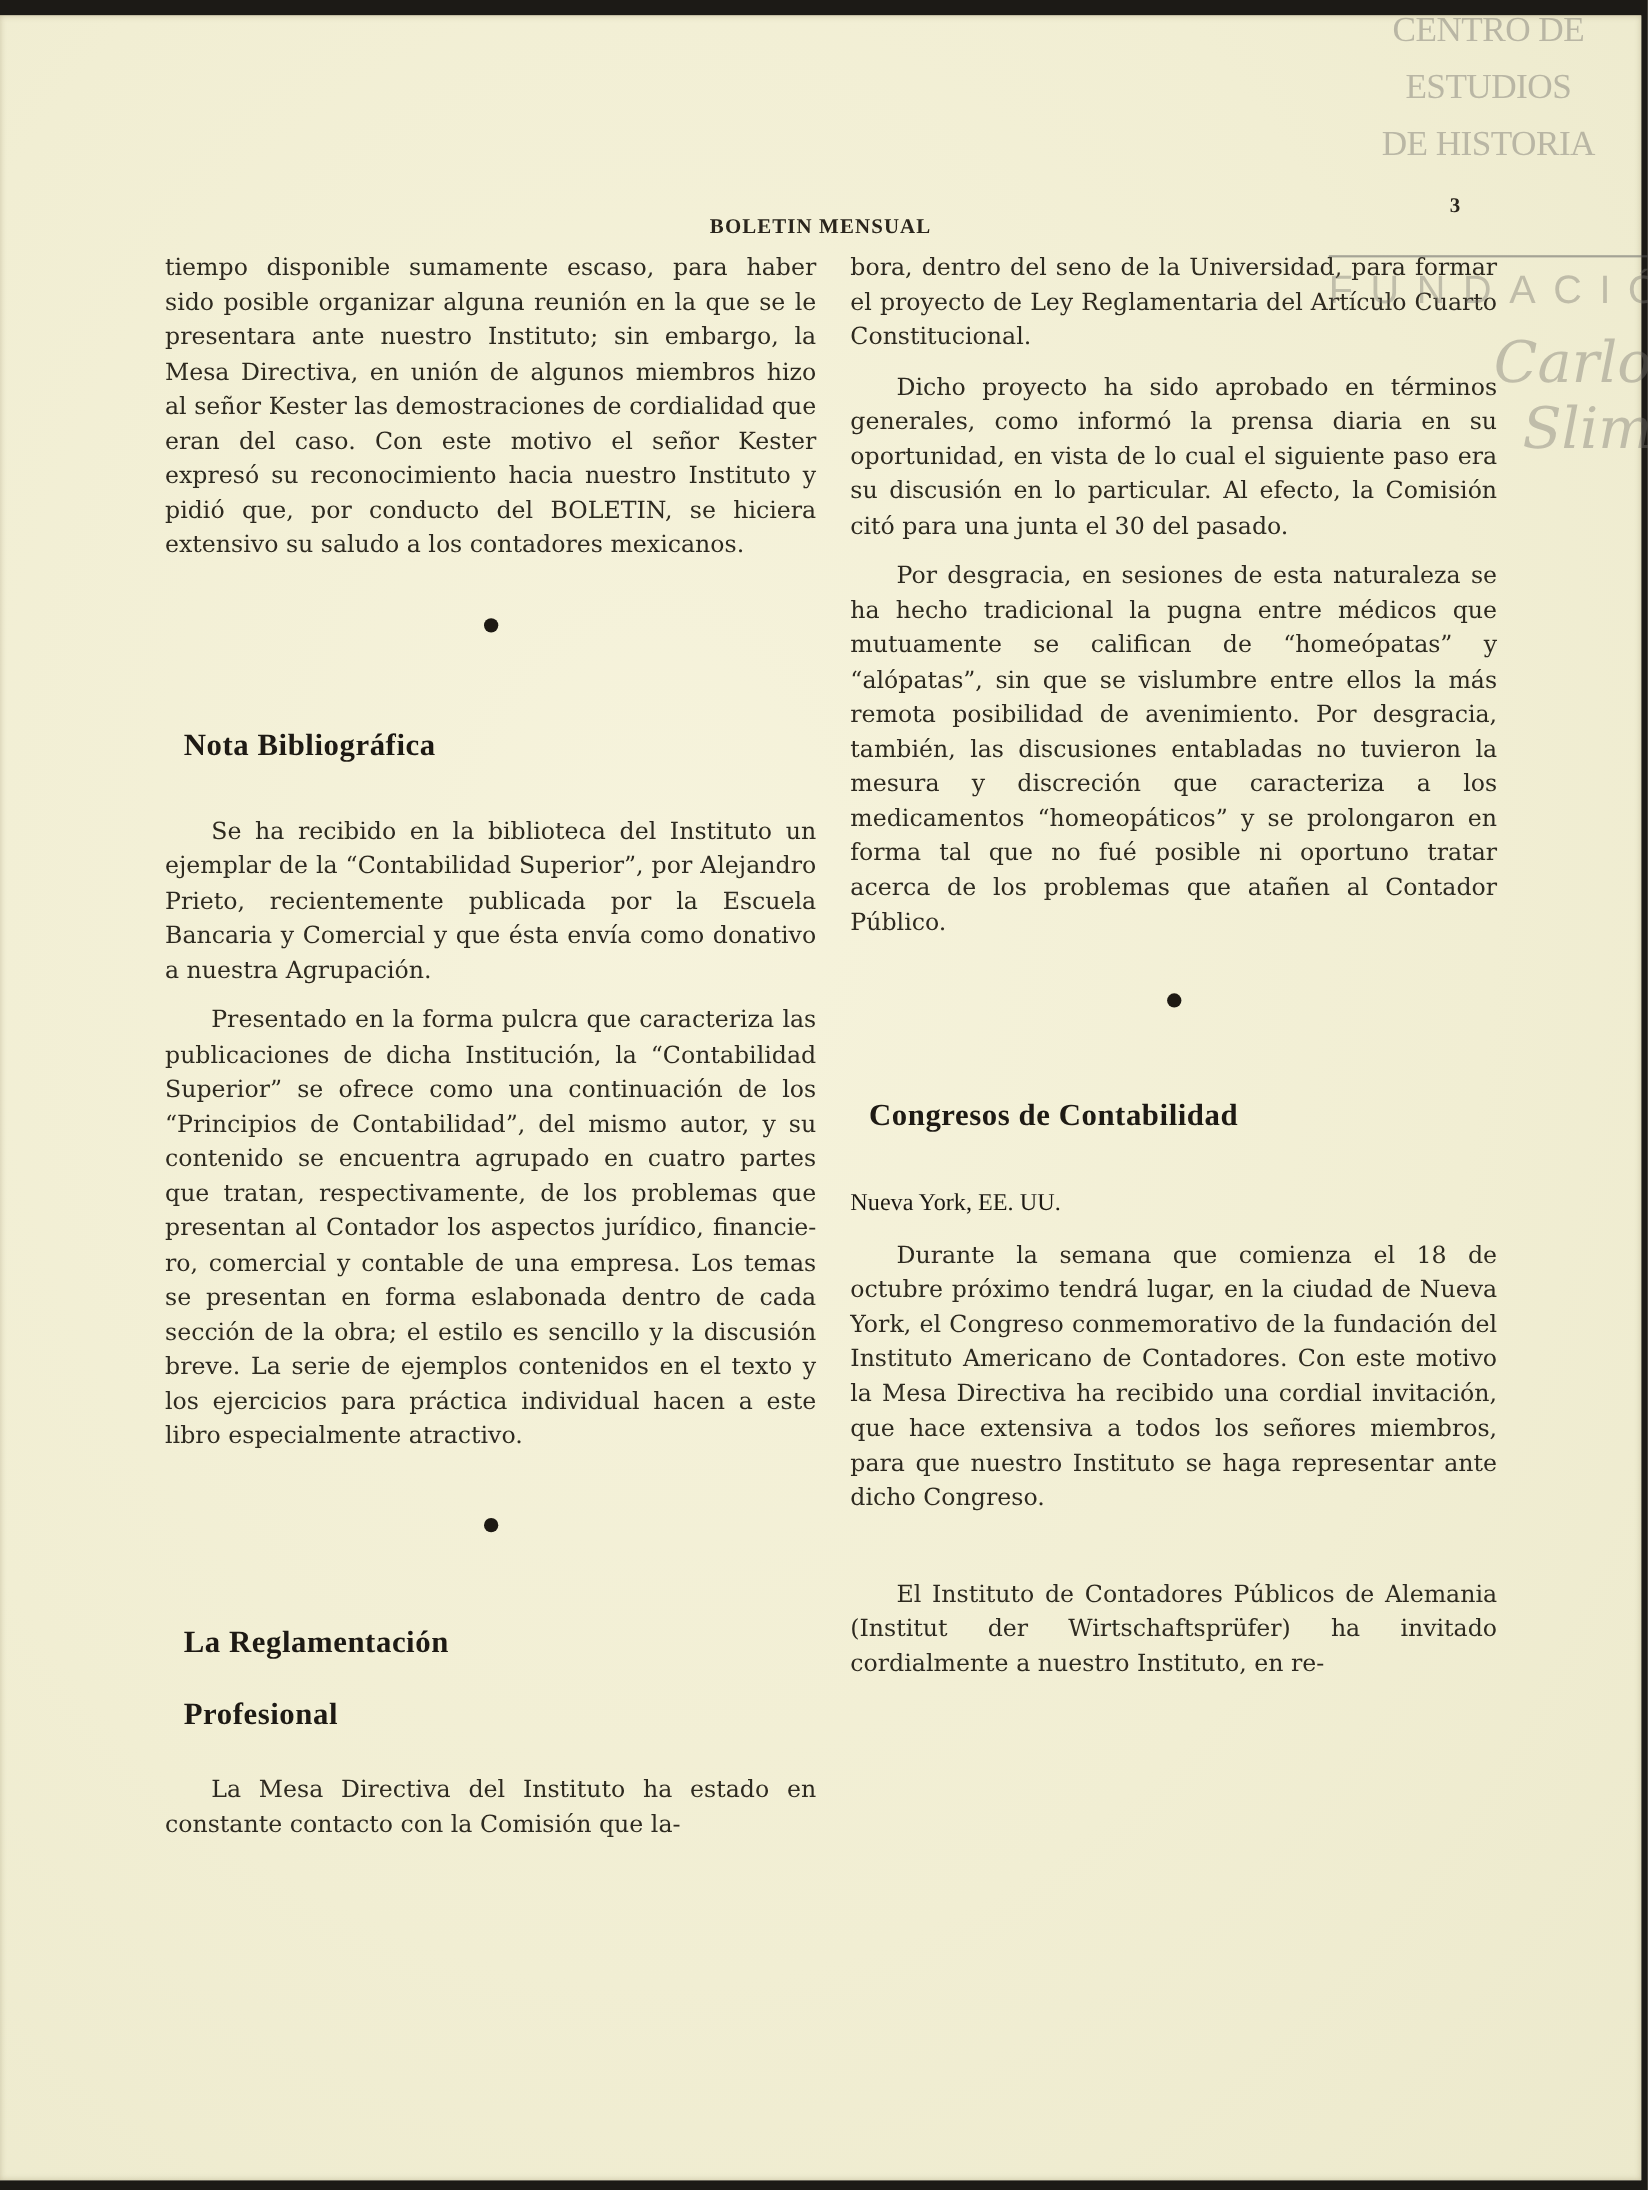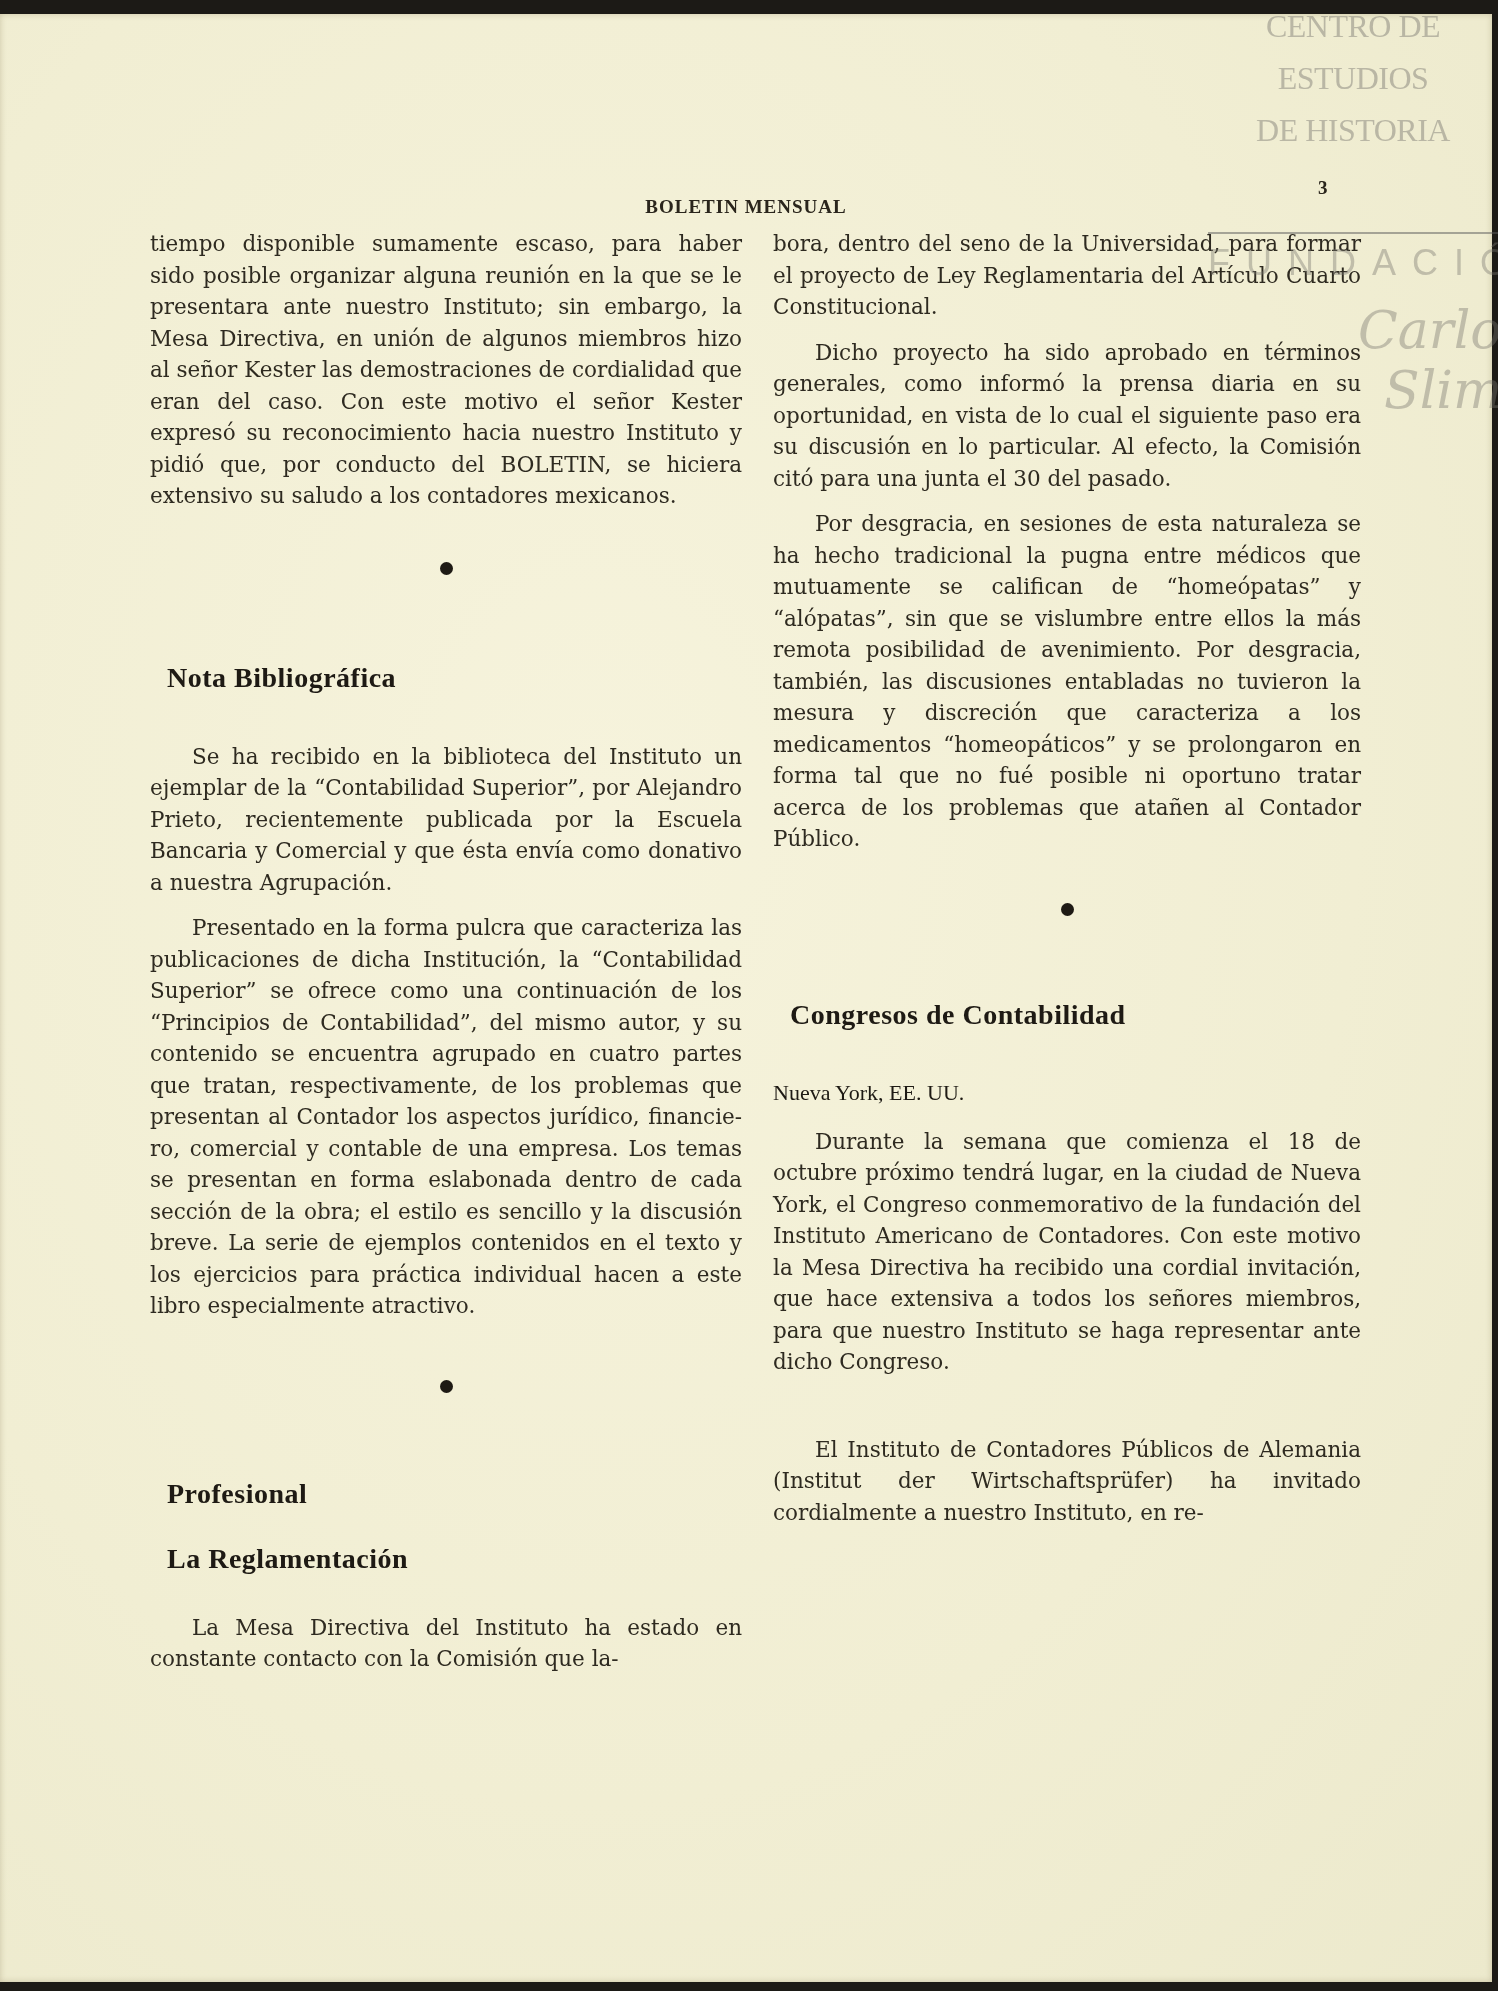--- a/index.html
+++ b/index.html
@@ -94,22 +94,22 @@
 
     <h2 class="h-section">Nota Bibliográfica</h2>
     <div style="height:22px"></div>
     <p class="indent">Se ha recibido en la biblioteca del Instituto un ejemplar de la “Contabilidad Superior”, por Alejandro Prieto, recientemente publicada por la Escuela Bancaria y Comercial y que ésta en­vía como donativo a nuestra Agrupación.</p>
     <p class="indent">Presentado en la forma pulcra que caracte­riza las publicaciones de dicha Institución, la “Contabilidad Superior” se ofrece como una continuación de los “Principios de Contabili­dad”, del mismo autor, y su contenido se en­cuentra agrupado en cuatro partes que tratan, respectivamente, de los problemas que presen­tan al Contador los aspectos jurídico, financie­ro, comercial y contable de una empresa. Los temas se presentan en forma eslabonada den­tro de cada sección de la obra; el estilo es sen­cillo y la discusión breve. La serie de ejemplos contenidos en el texto y los ejercicios para prác­tica individual hacen a este libro especialmente atractivo.</p>
 
     <div style="height:58px"></div>
     <div class="bullet"></div>
     <div style="height:60px"></div>
 
+    <h2 class="h-section">La Reglamentación</h2>
     <h2 class="h-section">Profesional</h2>
-    <h2 class="h-section">La Reglamentación</h2>
     <div style="height:12px"></div>
     <p class="indent">La Mesa Directiva del Instituto ha estado en constante contacto con la Comisión que la-</p>
   </div>
 
   <div class="col col-right">
     <p>bora, dentro del seno de la Universidad, para formar el proyecto de Ley Reglamentaria del Artículo Cuarto Constitucional.</p>
     <p class="indent">Dicho proyecto ha sido aprobado en térmi­nos generales, como informó la prensa diaria en su oportunidad, en vista de lo cual el si­guiente paso era su discusión en lo particular. Al efecto, la Comisión citó para una junta el 30 del pasado.</p>
     <p class="indent">Por desgracia, en sesiones de esta natura­leza se ha hecho tradicional la pugna entre mé­dicos que mutuamente se califican de “homeó­patas” y “alópatas”, sin que se vislumbre en­tre ellos la más remota posibilidad de aveni­miento. Por desgracia, también, las discusiones entabladas no tuvieron la mesura y discreción que caracteriza a los medicamentos “homeopá­ticos” y se prolongaron en forma tal que no fué posible ni oportuno tratar acerca de los problemas que atañen al Contador Público.</p>
 
     <div style="height:48px"></div>

